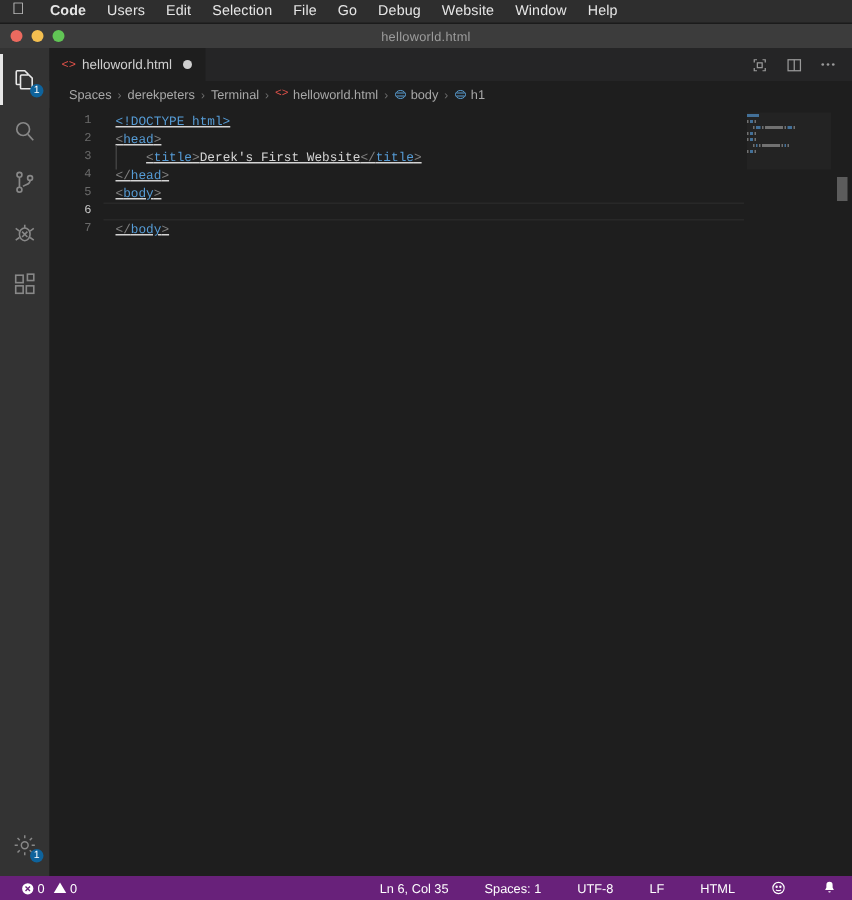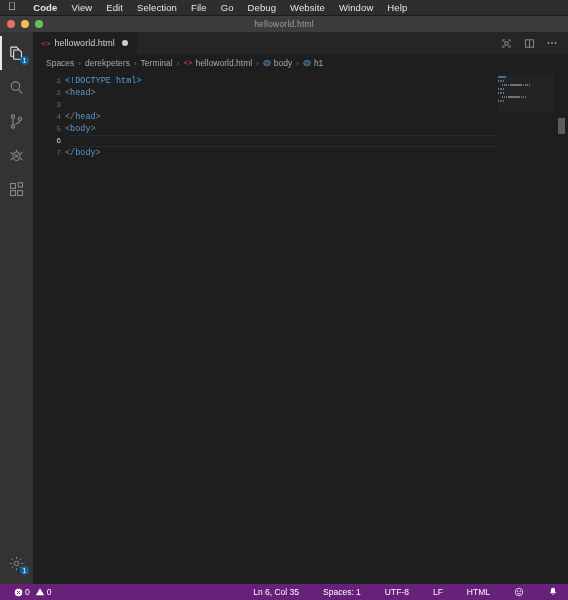--- a/index.html
+++ b/index.html
@@ -108,21 +108,21 @@
   .curline-hl {
     position: absolute; left: 36px; right: 72px; height: 12px;
     border-top: 1px solid #282828; border-bottom: 1px solid #282828;
   }
   .code-line { display: flex; height: 12px; align-items: center; position: relative; }
   .lno {
     width: 28px; text-align: right; color: #6a6a6a; font-size: 8px; flex: 0 0 28px;
     padding-right: 0; font-family: "Liberation Mono", monospace;
   }
   .code-line.current .lno { color: #c6c6c6; }
-  .ctext { padding-left: 4px; white-space: pre; color: #d4d4d4; }
+  .ctext { padding-left: 16px; white-space: pre; color: #d4d4d4; text-decoration: underline; }
   .ind { display: inline-block; width: 4ch; position: relative; }
   .ind:before {
     content: ""; position: absolute; left: 0; top: -2px; bottom: -2px; width: 1px; background: #404040;
   }
   .t-br { color: #808080; }
   .t-tag { color: #569cd6; }
   .t-txt { color: #d4d4d4; }
   .t-doct { color: #569cd6; }
   .cursor {
     display: inline-block; width: 1px; height: 10px; background: #d4d4d4;
@@ -151,21 +151,21 @@
   .sb-ico { display: inline-flex; align-items: center; margin-right: 2px; }
 </style>
 </head>
 <body>
 
 <div id="app">
 
   <div class="macbar">
     <span class="apple-logo"></span>
     <span class="menu-item bold">Code</span>
-    <span class="menu-item">View</span>
+    <span class="menu-item">Users</span>
     <span class="menu-item">Edit</span>
     <span class="menu-item">Selection</span>
     <span class="menu-item">File</span>
     <span class="menu-item">Go</span>
     <span class="menu-item">Debug</span>
     <span class="menu-item">Website</span>
     <span class="menu-item">Window</span>
     <span class="menu-item">Help</span>
   </div>
 
@@ -322,20 +322,21 @@
             <div class="code-line">
               <span class="lno">1</span>
               <span class="ctext"><span class="t-doct">&lt;!DOCTYPE html&gt;</span></span>
             </div>
             <div class="code-line">
               <span class="lno">2</span>
               <span class="ctext"><span class="t-br">&lt;</span><span class="t-tag">head</span><span class="t-br">&gt;</span></span>
             </div>
             <div class="code-line">
               <span class="lno">3</span>
+              <span class="ctext"><span class="ind">    </span><span class="t-br">&lt;</span><span class="t-tag">title</span><span class="t-br">&gt;</span><span class="t-txt">Derek's First Website</span><span class="t-br">&lt;/</span><span class="t-tag">title</span><span class="t-br">&gt;</span></span>
             </div>
             <div class="code-line">
               <span class="lno">4</span>
               <span class="ctext"><span class="t-br">&lt;/</span><span class="t-tag">head</span><span class="t-br">&gt;</span></span>
             </div>
             <div class="code-line">
               <span class="lno">5</span>
               <span class="ctext"><span class="t-br">&lt;</span><span class="t-tag">body</span><span class="t-br">&gt;</span></span>
             </div>
             <div class="curline-hl" style="top: 60px;"></div>

